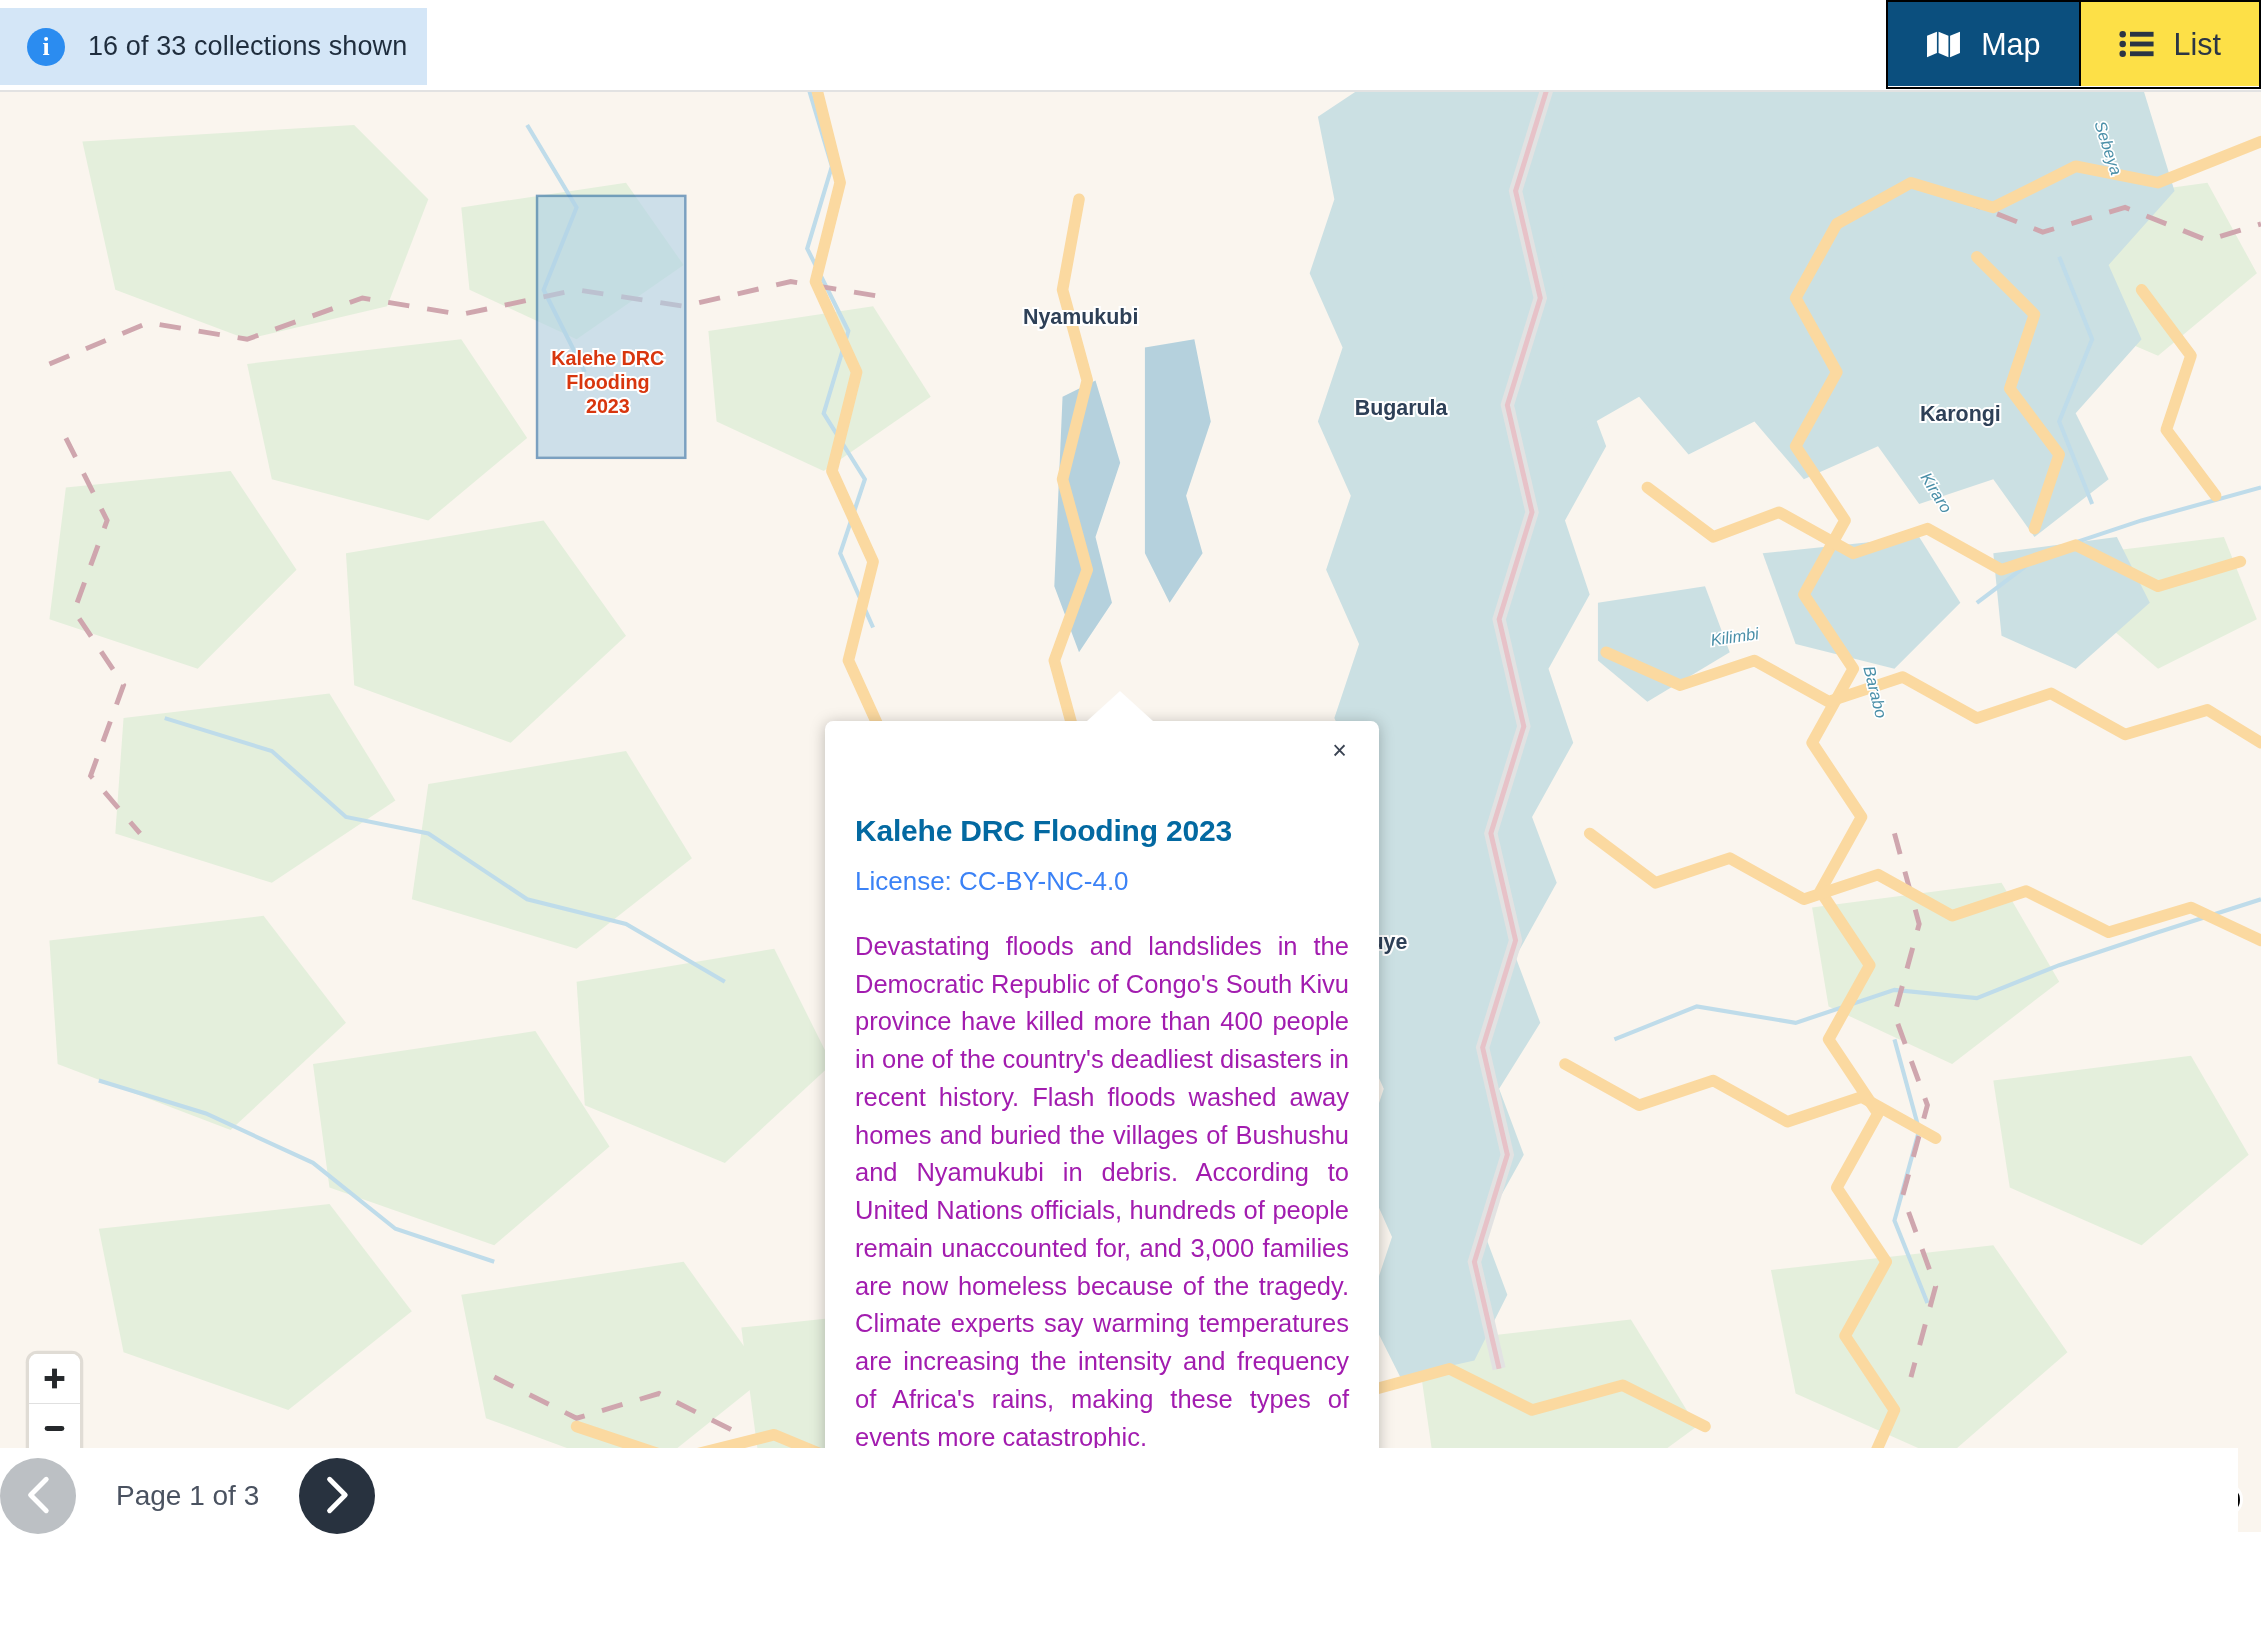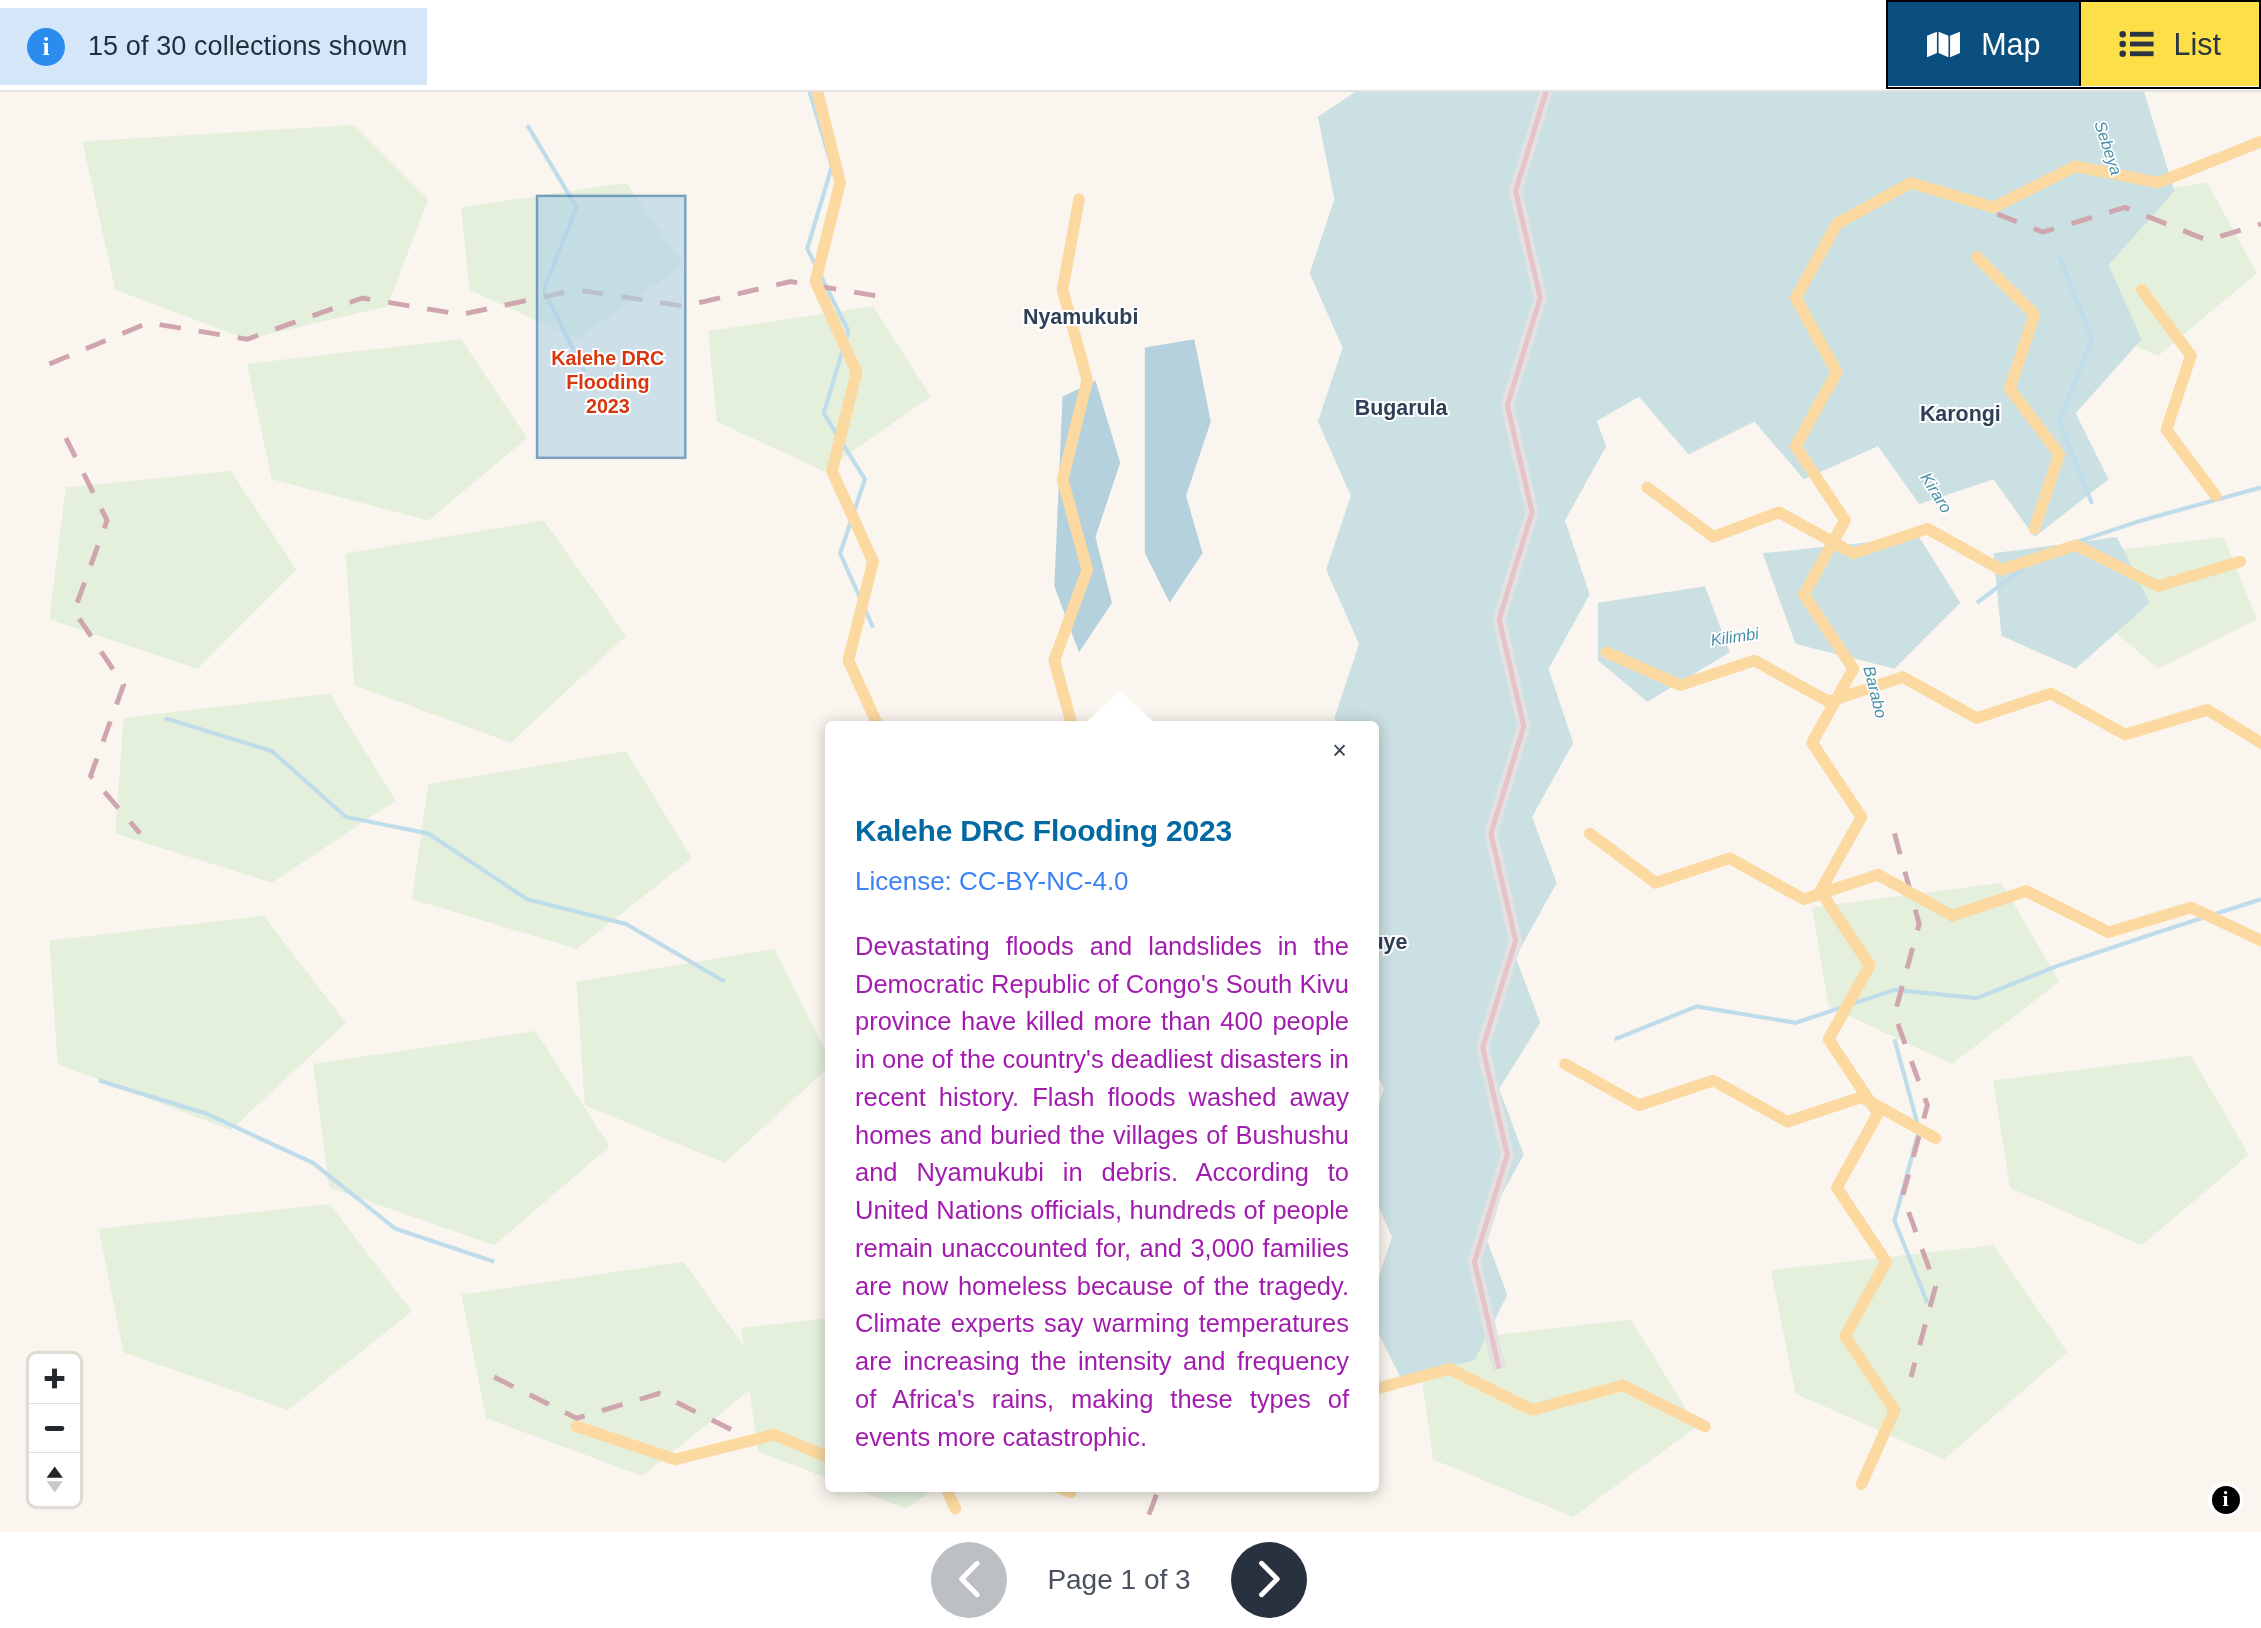--- a/index.html
+++ b/index.html
@@ -143,24 +143,24 @@
   .license {
     font-size: 26px; color: #3b82f6; margin-bottom: 31px;
   }
   .desc {
     font-size: 25.5px; line-height: 1.48; color: #a21caf;
     text-align: justify;
   }
 
   
   .pager {
-    position: absolute; left: 0; top: 1532px;
+    position: absolute; left: 0; top: 1448px;
     width: 2238px; height: 96px;
     background: #ffffff;
-    display: flex; align-items: center; justify-content: center;
+    display: flex; align-items: center; justify-content: flex-start;
     gap: 40px;
     z-index: 40;
   }
   .pg-btn {
     width: 76px; height: 76px; border-radius: 50%;
     display: flex; align-items: center; justify-content: center;
     border: 0; cursor: pointer;
   }
   .pg-btn.disabled { background: #bcc0c4; cursor: default; }
   .pg-btn.enabled { background: #28323f; }
@@ -168,21 +168,21 @@
 </style>
 </head>
 <body>
 
 <div id="app">
 
   <div class="topbar">
 
     <div class="info-banner">
       <div class="info-dot">i</div>
-      <div class="info-text">15 of 30 collections shown</div>
+      <div class="info-text">16 of 33 collections shown</div>
     </div>
 
     <div class="view-toggle">
       <div class="view-btn active">
         <span>
           <svg class="ic-map" width="35" height="28" viewBox="0 0 42 34">
             <path d="M1 7 L13 2 L13 28 L1 33 Z" fill="#ffffff"></path>
             <path d="M15 2 L27 7 L27 33 L15 28 Z" fill="#ffffff"></path>
             <path d="M29 7 L41 2 L41 28 L29 33 Z" fill="#ffffff"></path>
           </svg>

